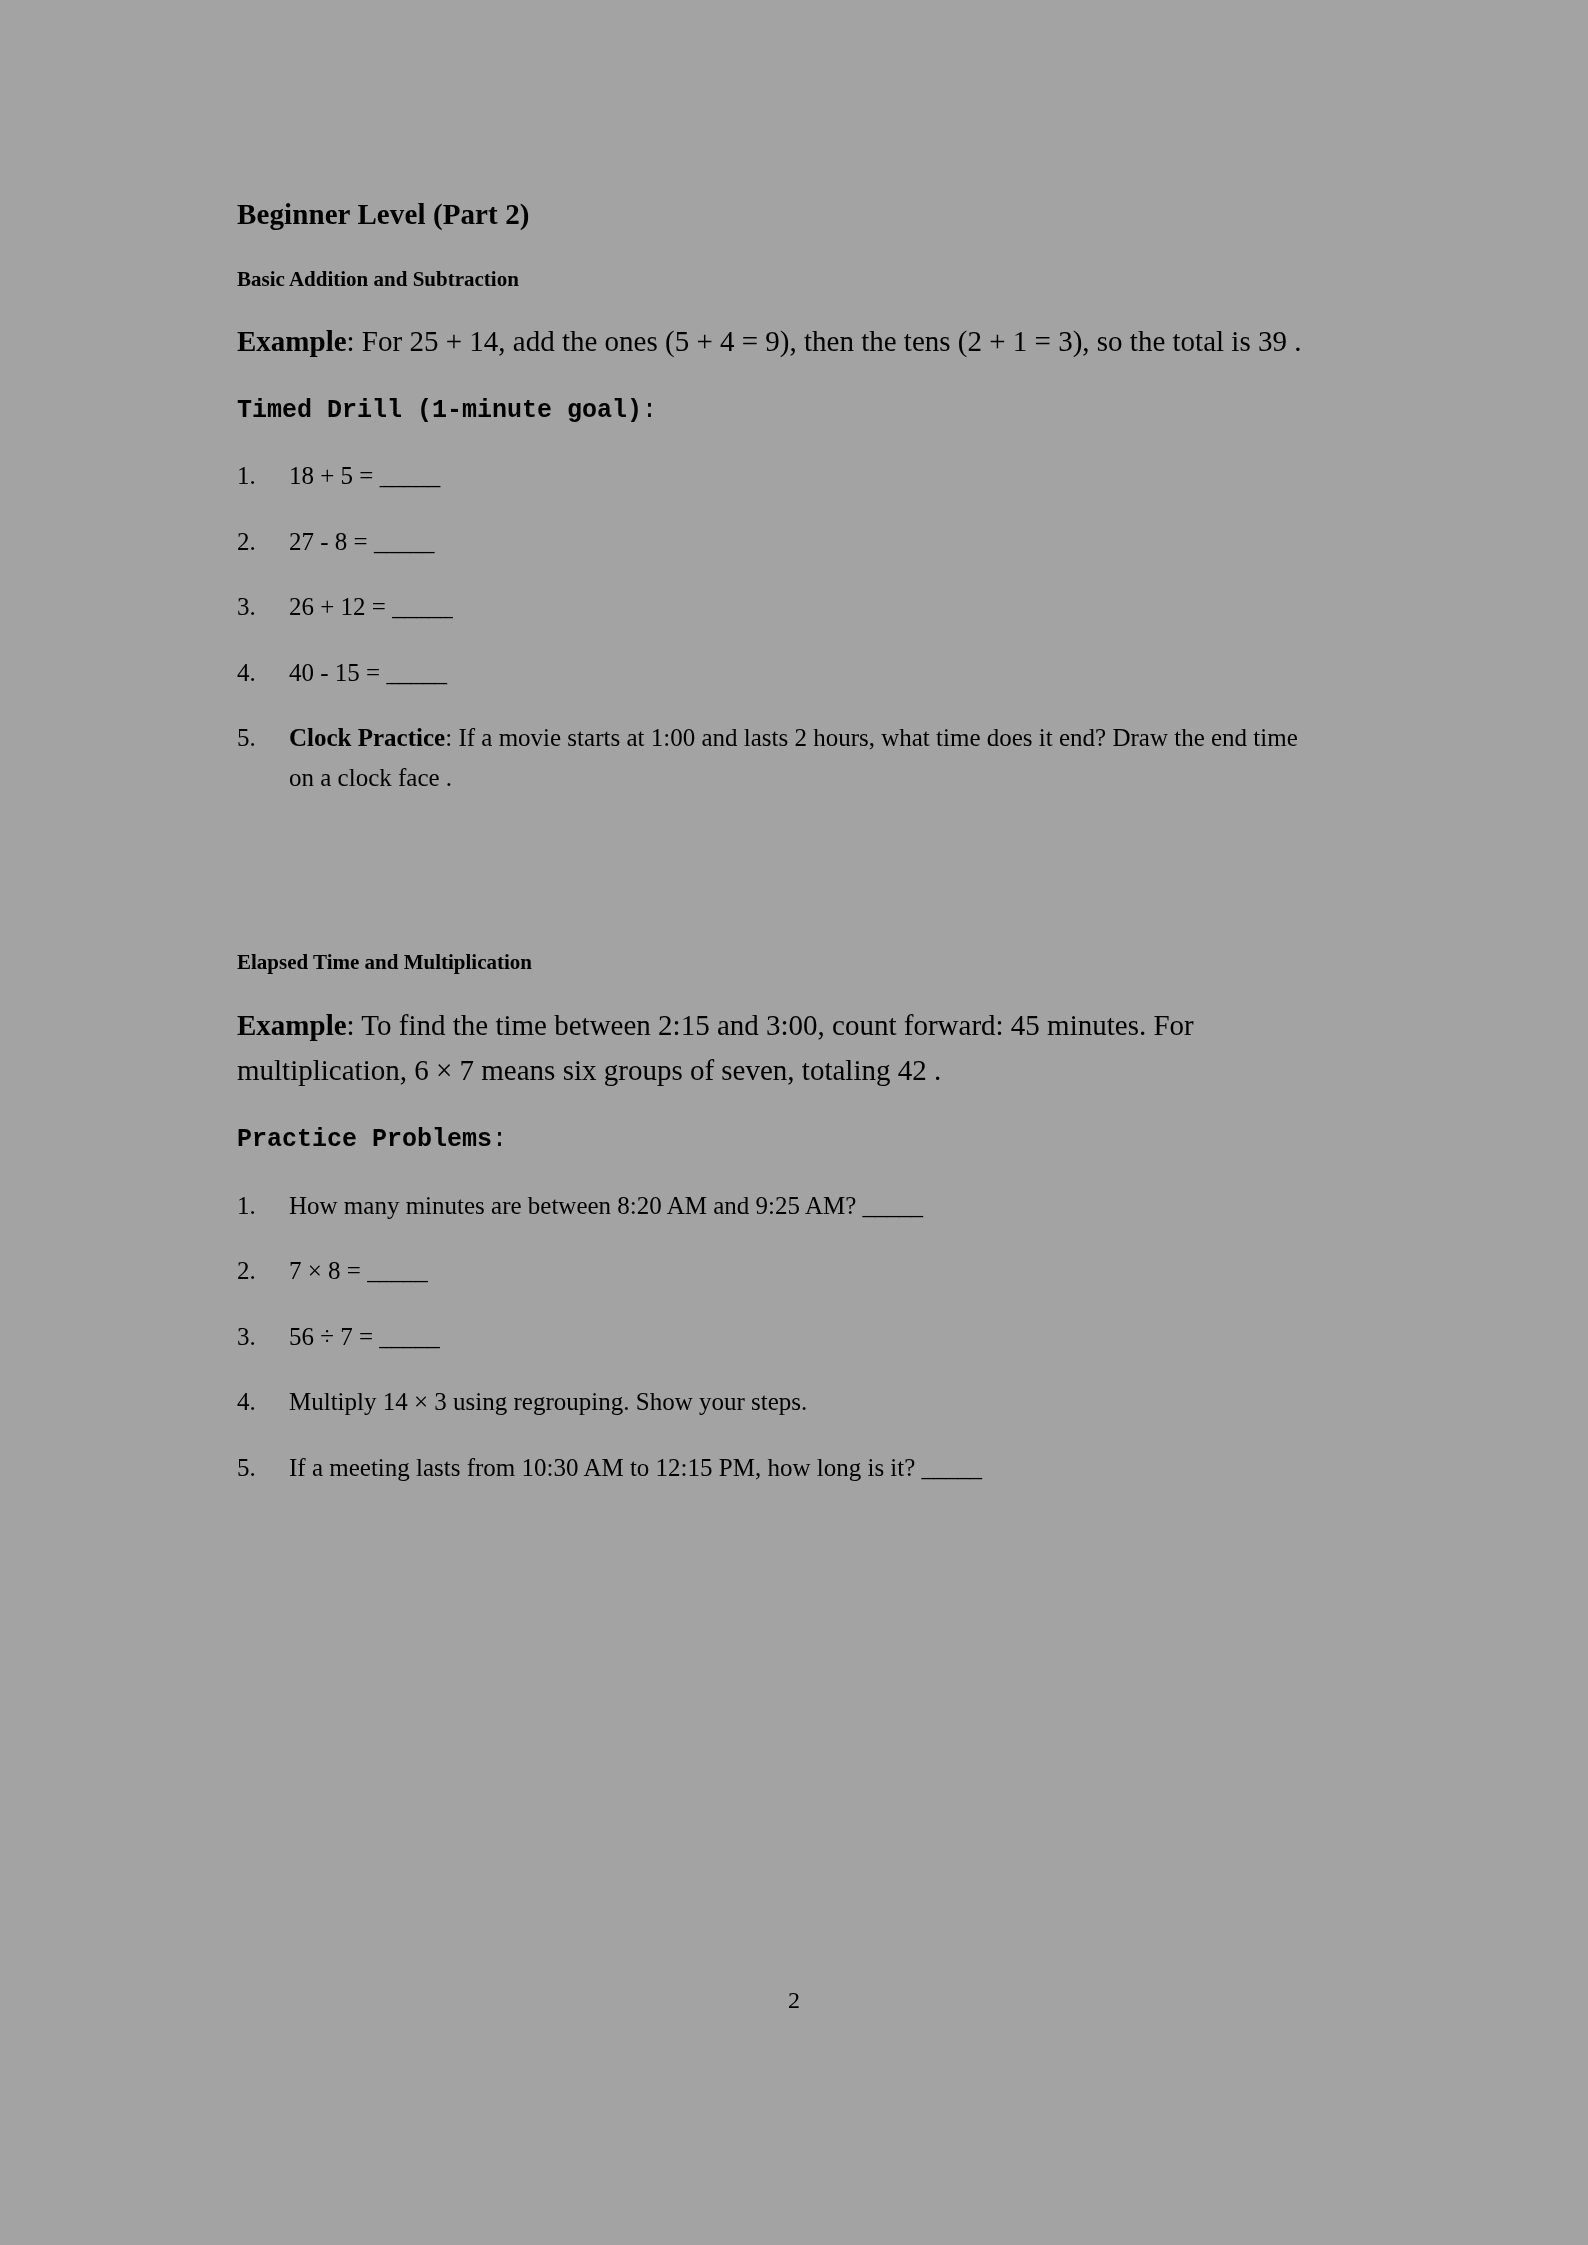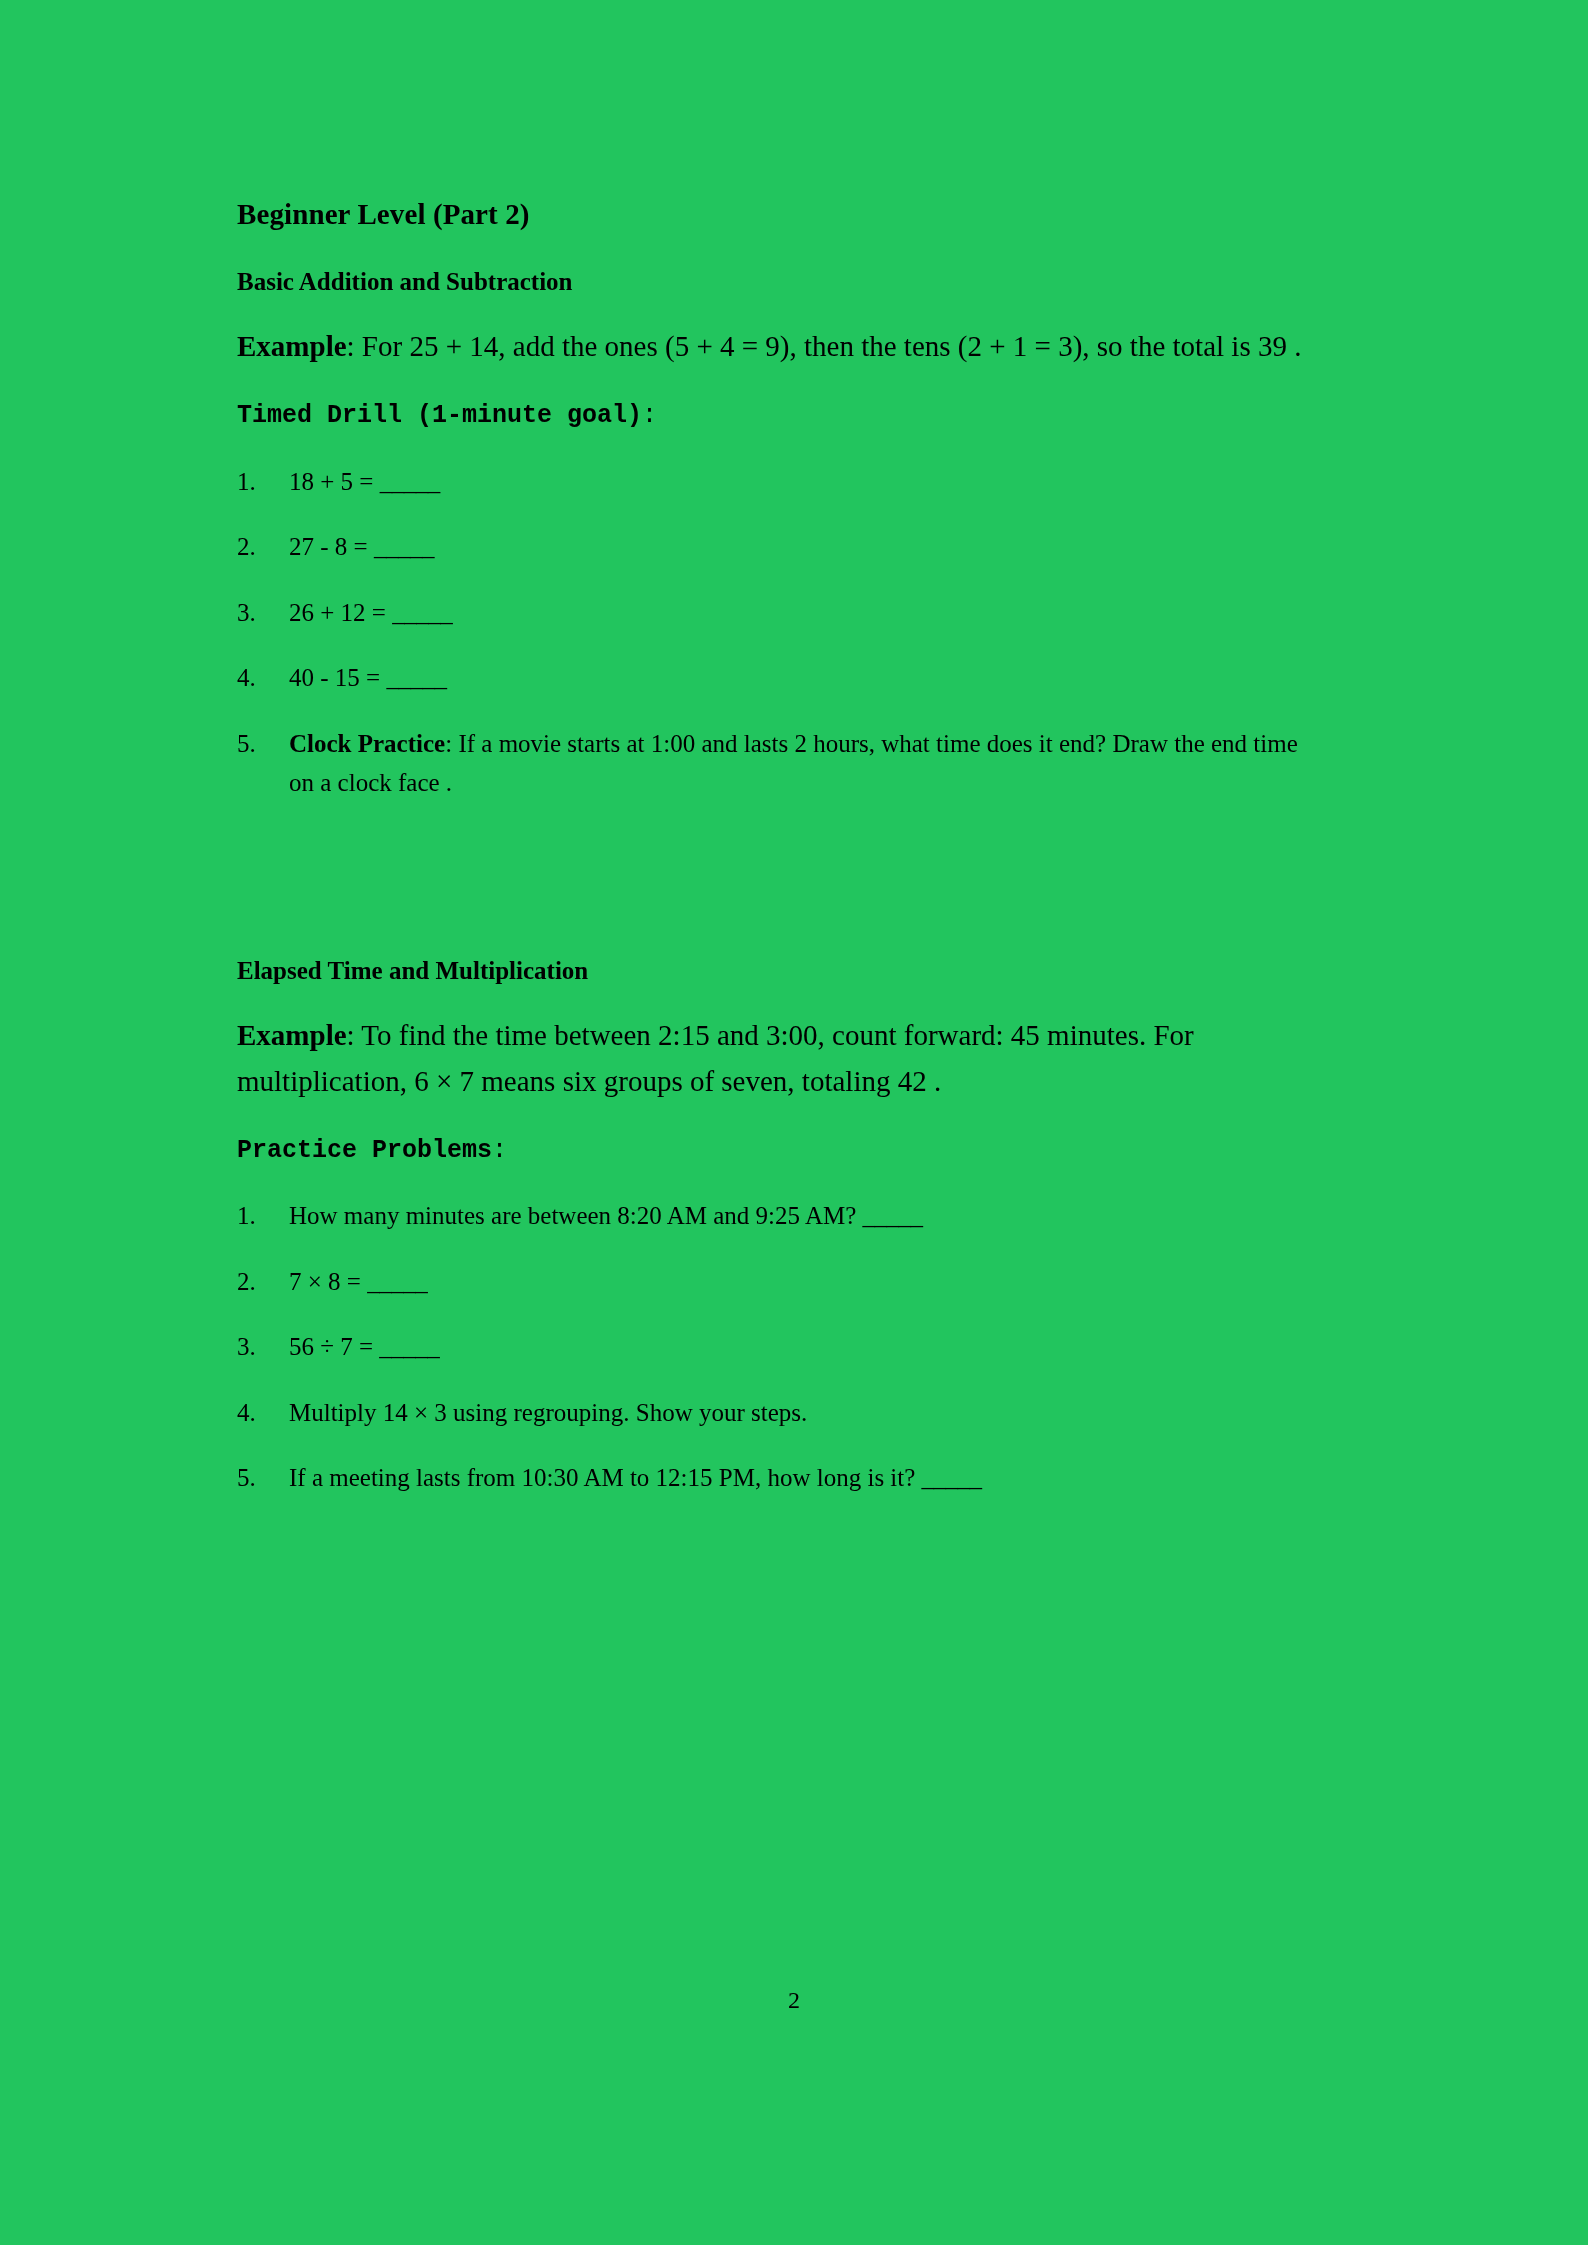--- a/index.html
+++ b/index.html
@@ -13,37 +13,37 @@
     font-family: "Liberation Serif", "DejaVu Serif", serif;
     color: #000000;
     position: relative;
     overflow: hidden;
   }
   .page {
     position: absolute;
     left: 0; top: 0;
     width: 1588px;
     height: 2245px;
-    background: #22c55e;
+    background: #a3a3a3;
   }
   .content {
     position: absolute;
     left: 237px;
     top: 196px;
     width: 1090px;
   }
   h1.section-title {
     font-size: 29px;
     font-weight: bold;
     margin: 0 0 0 0;
     line-height: 1.3;
     letter-spacing: 0.1px;
   }
   h2.sub-title {
-    font-size: 25px;
+    font-size: 21px;
     font-weight: bold;
     margin: 0;
     line-height: 1.3;
   }
   p.para {
     font-size: 29px;
     margin: 0;
     line-height: 1.58;
     text-align: left;
   }

